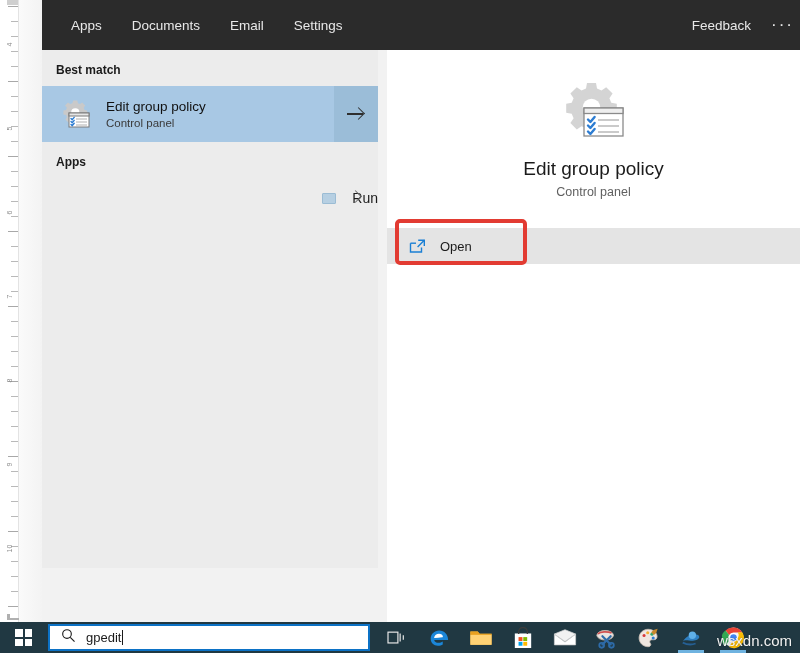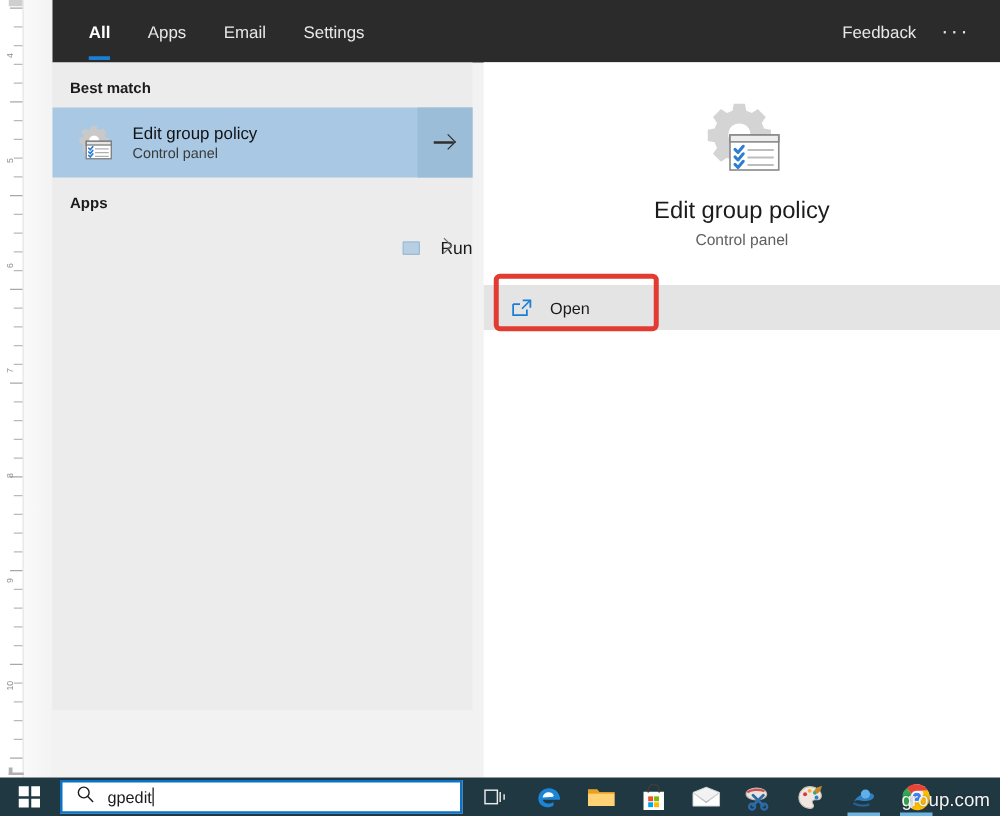--- a/index.html
+++ b/index.html
@@ -69,21 +69,21 @@
     background: #1a7fd4;
   }
   .caret {
     display: inline-block; margin-left: 6px;
     width: 0; height: 0;
     border-left: 5px solid transparent; border-right: 5px solid transparent;
     border-top: 5px solid #e8e8e8;
   }
   #header-right {
     position: absolute; right: 0; top: 0; height: 50px;
-    display: flex; align-items: center; padding-right: 18px;
+    display: flex; align-items: center; 
   }
   #feedback { color: #e8e8e8; font-size: 13.5px; padding: 0 14px; }
   #more-dots { color: #e8e8e8; font-size: 17px; letter-spacing: 2px; padding: 0 6px; }
 
   
   #results {
     position: absolute; left: 0; top: 50px; width: 336px; height: 518px;
     background: #ececec;
   }
   .section-header {
@@ -258,26 +258,25 @@
         <div class="num" style="top: 377px;">8</div>
         <div class="num" style="top: 461px;">9</div>
         <div class="num" style="top: 545px;">10</div>
       </div>
   </div>
 
   <div id="flyout">
 
     <div id="tabbar">
       <div id="tabs">
-          <div class="tab active">
-            <span>All</span>
-            <span class="underline"></span>
+          <div class="tab">
+            <span>Apps</span>
           </div>
           <div class="tab">
-            <span>Apps</span>
+            <span>Documents</span>
           </div>
           <div class="tab">
             <span>Email</span>
           </div>
           <div class="tab">
             <span>Settings</span>
           </div>
         </div>
       <div id="header-right">
         <div id="feedback">Feedback</div>
@@ -476,14 +475,14 @@
           <path d="M21.1 6.8A10.5 10.5 0 0 1 7.5 21.9l4.3-7.2A5.2 5.2 0 0 0 16.6 6.8z" fill="#fbbc05"></path>
           <path d="M21.1 6.8a10.5 10.5 0 0 1-8.6 15.7l4-7.1a5.2 5.2 0 0 0 .1-8.6z" fill="#fbbc05"></path>
           <circle cx="12" cy="12" r="4.6" fill="#ffffff"></circle>
           <circle cx="12" cy="12" r="3.4" fill="#4285f4"></circle>
         </svg>
         <div class="tb-underline"></div>
       </div>
     </div>
   </div>
 
-  <div id="watermark">group.com</div>
+  <div id="watermark">wsxdn.com</div>
 </div>
 
 </body></html>

